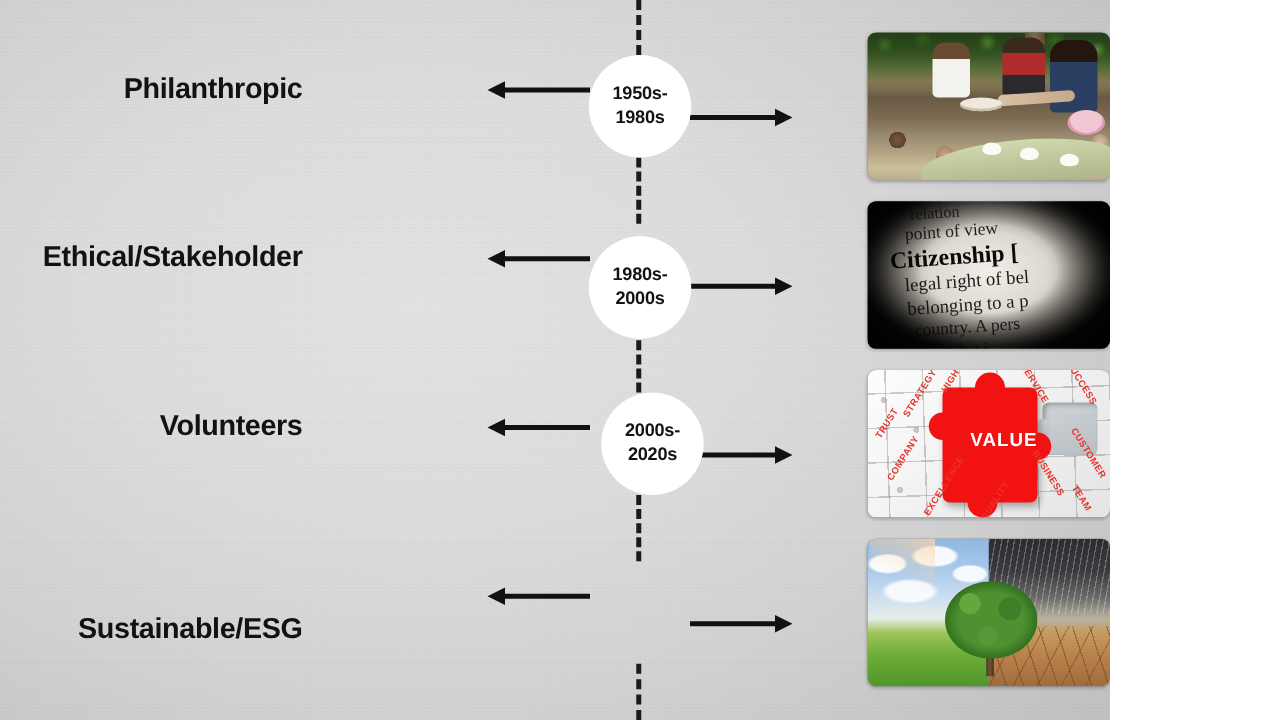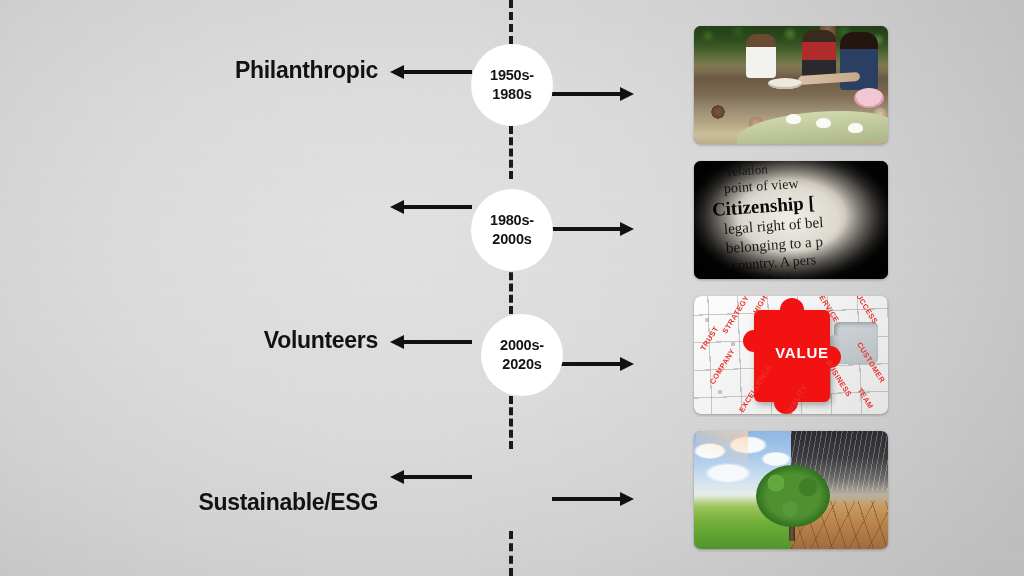--- a/index.html
+++ b/index.html
@@ -9,21 +9,21 @@
   }
   body {
     width: 1024px;
     height: 576px;
     overflow: hidden;
     font-family: "Liberation Sans", sans-serif;
   }
 
   #stage {
     position: relative;
-    width: 1024px;
+    width: 888px;
     height: 576px;
     background:
       radial-gradient(ellipse 760px 520px at 38% 42%,
         #e2e2e2 0%,
         #dcdcdc 35%,
         #d2d2d2 62%,
         #c6c6c6 85%,
         #bfbfbf 100%);
     overflow: hidden;
   }
@@ -276,22 +276,22 @@
   }
   .ph-puzzle .red-top {
     position: absolute; left: 86px; top: 2px; width: 24px; height: 24px;
     border-radius: 50%; background: #f21212;
   }
   .ph-puzzle .red-bot {
     position: absolute; left: 80px; top: 94px; width: 24px; height: 24px;
     border-radius: 50%; background: #f21212;
   }
   .ph-puzzle .value-txt {
-    position: absolute; left: 70px; top: 48px; width: 76px;
-    text-align: center; color: #ffffff;
+    position: absolute; left: 60px; top: 48px; width: 76px;
+    text-align: right; color: #ffffff;
     font-size: 15px; font-weight: bold; letter-spacing: .8px;
     z-index: 3;
   }
   .ph-puzzle .w {
     position: absolute;
     color: #e8342a;
     font-size: 7.5px;
     font-weight: bold;
     letter-spacing: .4px;
     white-space: nowrap;
@@ -402,20 +402,21 @@
       <div class="plate"></div>
       <div class="hat"></div>
       <div class="table"></div>
       <div class="bowl1"></div>
       <div class="bowl2"></div>
       <div class="bowl3"></div>
     </div>
     <span class="sr">Volunteers serving food to children outdoors at a community feeding program</span>
   </div>
 
+  <div class="era-label" style="top:192px;">Ethical/Stakeholder</div>
 
   <div class="arrow left" style="left:390px; width:82px; top:199px;">
     <span class="head"></span>
     <span class="shaft"></span>
   </div>
 
   <div class="node" style="left:471px; top:189px;">
     <span class="node-label">1980s-
 2000s</span>
   </div>

